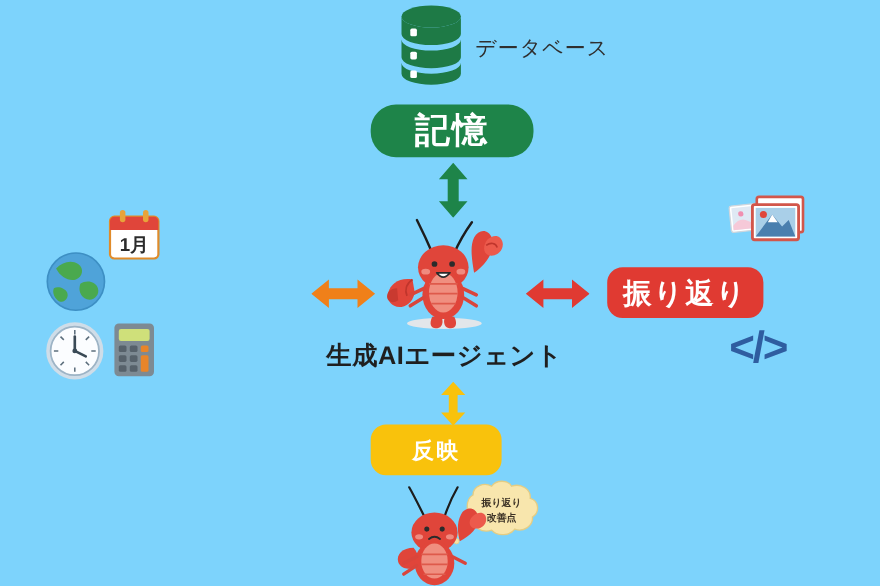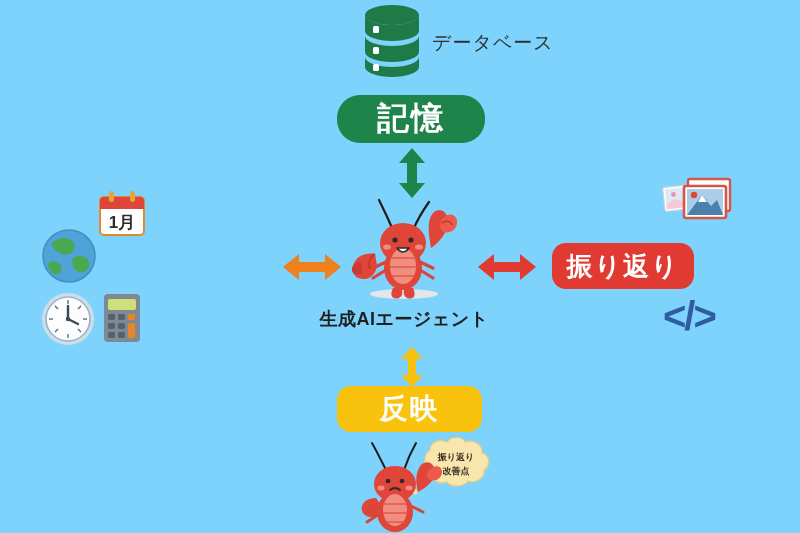--- a/index.html
+++ b/index.html
@@ -45,23 +45,23 @@
   }
   .node-action {
     left: 552px; top: 243px;
     width: 142px; height: 46px;
     background: #e03a32;
     font-size: 26px;
     border-radius: 14px;
   }
   .node-reflect {
     left: 337px; top: 386px;
-    width: 145px; height: 46px;
+    width: 119px; height: 46px;
     background: #f9c20c;
-    font-size: 28px;
+    font-size: 20px;
     border-radius: 14px;
   }
 
   
   .arrow { position: absolute; }
   .arrow svg { display: block; }
 
   
   .db-group { position: absolute; left: 360px; top: 4px; display: flex; align-items: center; }
   .db-label {
@@ -76,21 +76,21 @@
   .agent-wrap {
     position: absolute;
     left: 334px; top: 196px;
     width: 140px;
     display: flex;
     flex-direction: column;
     align-items: center;
   }
   .agent-label {
     margin-top: 2px;
-    font-size: 18px;
+    font-size: 23px;
     font-weight: 700;
     color: #1f1f1f;
     white-space: nowrap;
     letter-spacing: 0.5px;
   }
 
   
   .side-icon { position: absolute; }
 
   .cal-ic   { left: 96px;  top: 190px; }

